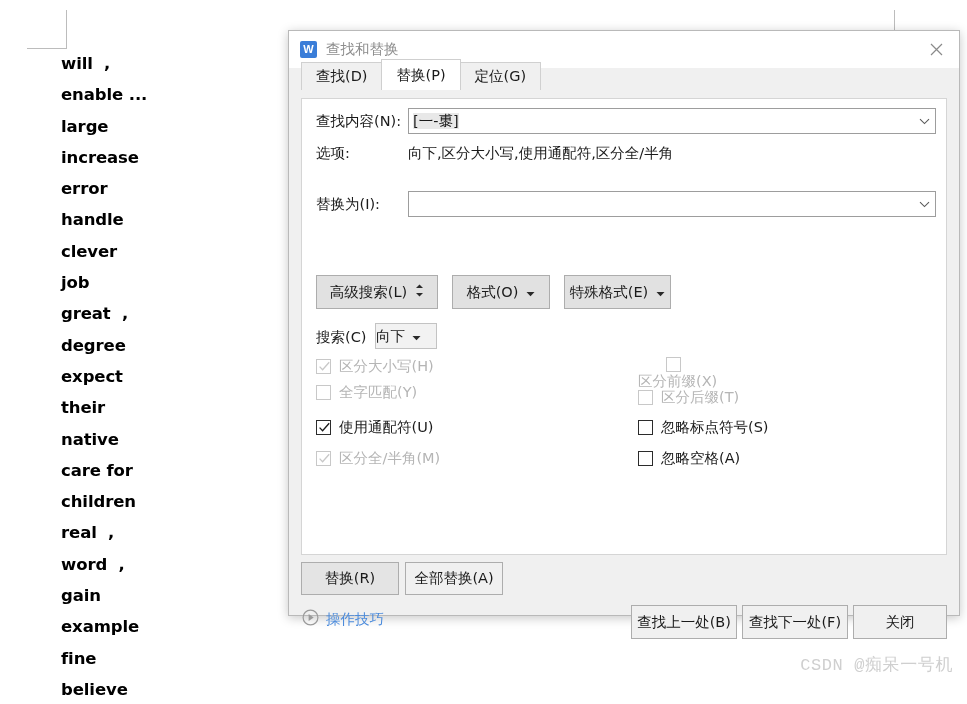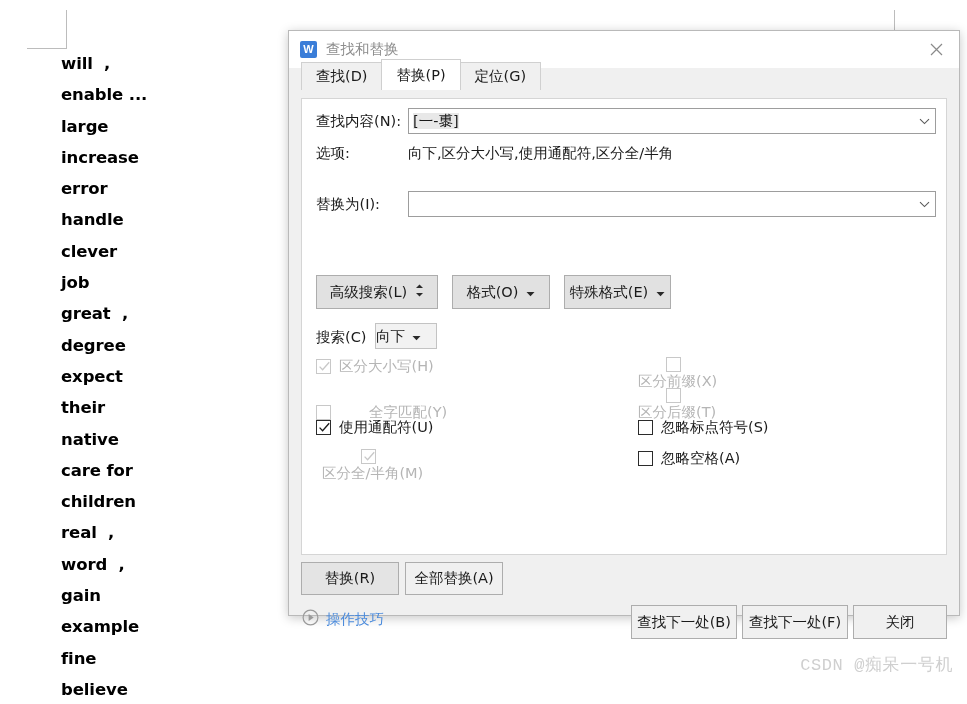--- a/index.html
+++ b/index.html
@@ -422,47 +422,47 @@
 
     <div id="cb-left-col">
         <div class="cbrow disabled" style="left: 14px; top: 258px;">
           <span class="cbox disabled">
             <span class="tick"><svg width="13" height="13" viewBox="0 0 13 13">
                 <path d="M1.6 6.6 L4.6 9.8 L11.2 2.2" stroke="#c8c8c8" stroke-width="1.3" fill="none"></path>
               </svg></span>
           </span>
           <span>区分大小写(H)</span>
         </div>
-        <div class="cbrow disabled" style="left: 14px; top: 304px; gap: 30px;">
+        <div class="cbrow disabled" style="left: 14px; top: 284px;">
           <span class="cbox disabled"></span>
           <span>全字匹配(Y)</span>
         </div>
         <div class="cbrow enabled" style="left: 14px; top: 319.4px;">
           <span class="cbox">
             <span class="tick"><svg width="13" height="13" viewBox="0 0 13 13">
                 <path d="M1.6 6.6 L4.6 9.8 L11.2 2.2" stroke="#1a1a1a" stroke-width="1.3" fill="none"></path>
               </svg></span>
           </span>
           <span>使用通配符(U)</span>
         </div>
-        <div class="cbrow disabled" style="left: 20px; top: 350.1px; flex-direction: column;">
+        <div class="cbrow disabled" style="left: 14px; top: 350.1px;">
           <span class="cbox disabled">
             <span class="tick"><svg width="13" height="13" viewBox="0 0 13 13">
                 <path d="M1.6 6.6 L4.6 9.8 L11.2 2.2" stroke="#c8c8c8" stroke-width="1.3" fill="none"></path>
               </svg></span>
           </span>
           <span>区分全/半角(M)</span>
         </div>
       </div>
     <div id="cb-right-col">
         <div class="cbrow disabled" style="left: 336px; top: 258px; flex-direction: column;">
           <span class="cbox disabled"></span>
           <span>区分前缀(X)</span>
         </div>
-        <div class="cbrow disabled" style="left: 336px; top: 288.7px; flex-direction: column;">
+        <div class="cbrow disabled" style="left: 336px; top: 288.7px;">
           <span class="cbox disabled"></span>
           <span>区分后缀(T)</span>
         </div>
         <div class="cbrow enabled" style="left: 336px; top: 319.4px;">
           <span class="cbox"></span>
           <span>忽略标点符号(S)</span>
         </div>
         <div class="cbrow enabled" style="left: 336px; top: 350.1px;">
           <span class="cbox"></span>
           <span>忽略空格(A)</span>
@@ -481,21 +481,21 @@
     <span>
       <svg width="17" height="17" viewBox="0 0 17 17" aria-hidden="true">
         <circle cx="8.5" cy="8.5" r="7.4" stroke="#9a9a9a" stroke-width="1.2" fill="none"></circle>
         <path d="M6.6 5.1 L11.7 8.5 L6.6 11.9 Z" fill="#9a9a9a"></path>
       </svg>
     </span>
     <span class="label">操作技巧</span>
   </div>
 
   <div class="gbtn" id="find-prev-btn">
-    <span>查找下一处(B)</span>
+    <span>查找上一处(B)</span>
   </div>
   <div class="gbtn" id="find-next-btn">
     <span>查找下一处(F)</span>
   </div>
   <div class="gbtn" id="close-btn">
     <span>关闭</span>
   </div>
 
 </div>
 

